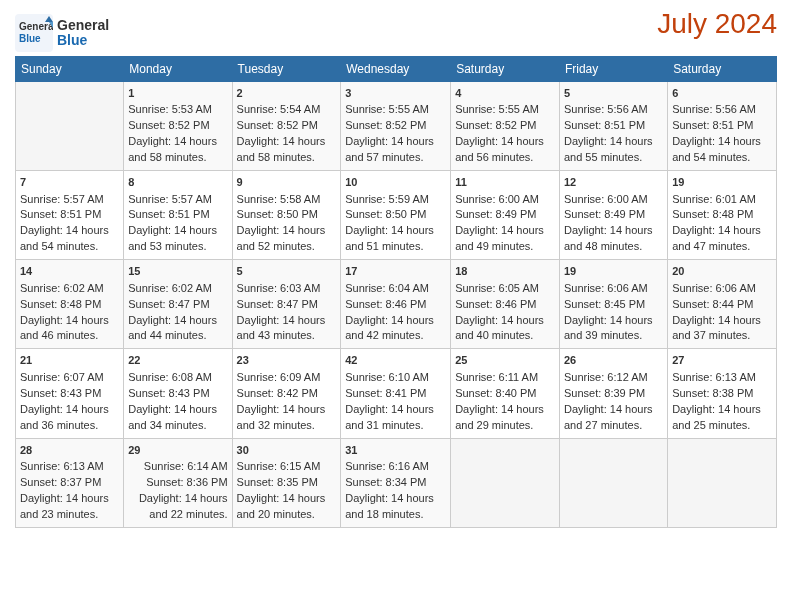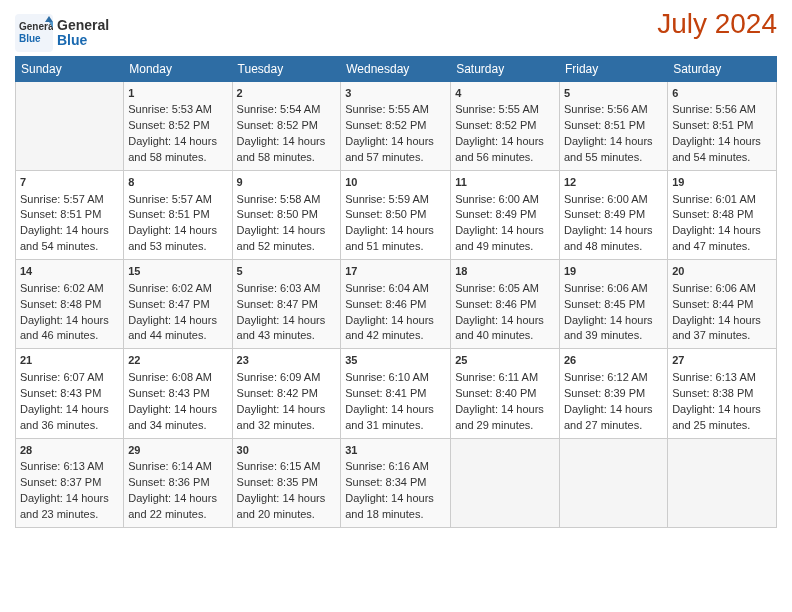--- a/index.html
+++ b/index.html
@@ -284,21 +284,21 @@
 and 34 minutes.</div>
           </td>
           <td>
             <span class="day-num">23</span>
             <div class="cell-content" style="white-space: pre-wrap;">Sunrise: 6:09 AM
 Sunset: 8:42 PM
 Daylight: 14 hours
 and 32 minutes.</div>
           </td>
           <td>
-            <span class="day-num">35</span>
+            <span class="day-num">42</span>
             <div class="cell-content" style="white-space: pre-wrap;">Sunrise: 6:10 AM
 Sunset: 8:41 PM
 Daylight: 14 hours
 and 31 minutes.</div>
           </td>
           <td>
             <span class="day-num">25</span>
             <div class="cell-content" style="white-space: pre-wrap;">Sunrise: 6:11 AM
 Sunset: 8:40 PM
 Daylight: 14 hours
@@ -322,21 +322,21 @@
         <tr>
           <td>
             <span class="day-num">28</span>
             <div class="cell-content" style="white-space: pre-wrap;">Sunrise: 6:13 AM
 Sunset: 8:37 PM
 Daylight: 14 hours
 and 23 minutes.</div>
           </td>
           <td>
             <span class="day-num">29</span>
-            <div class="cell-content" style="white-space: pre-wrap;">Sunrise: 6:14 AM
+            <div class="cell-content" style="white-space: pre-wrap; text-align: right;">Sunrise: 6:14 AM
 Sunset: 8:36 PM
 Daylight: 14 hours
 and 22 minutes.</div>
           </td>
           <td>
             <span class="day-num">30</span>
             <div class="cell-content" style="white-space: pre-wrap;">Sunrise: 6:15 AM
 Sunset: 8:35 PM
 Daylight: 14 hours
 and 20 minutes.</div>

